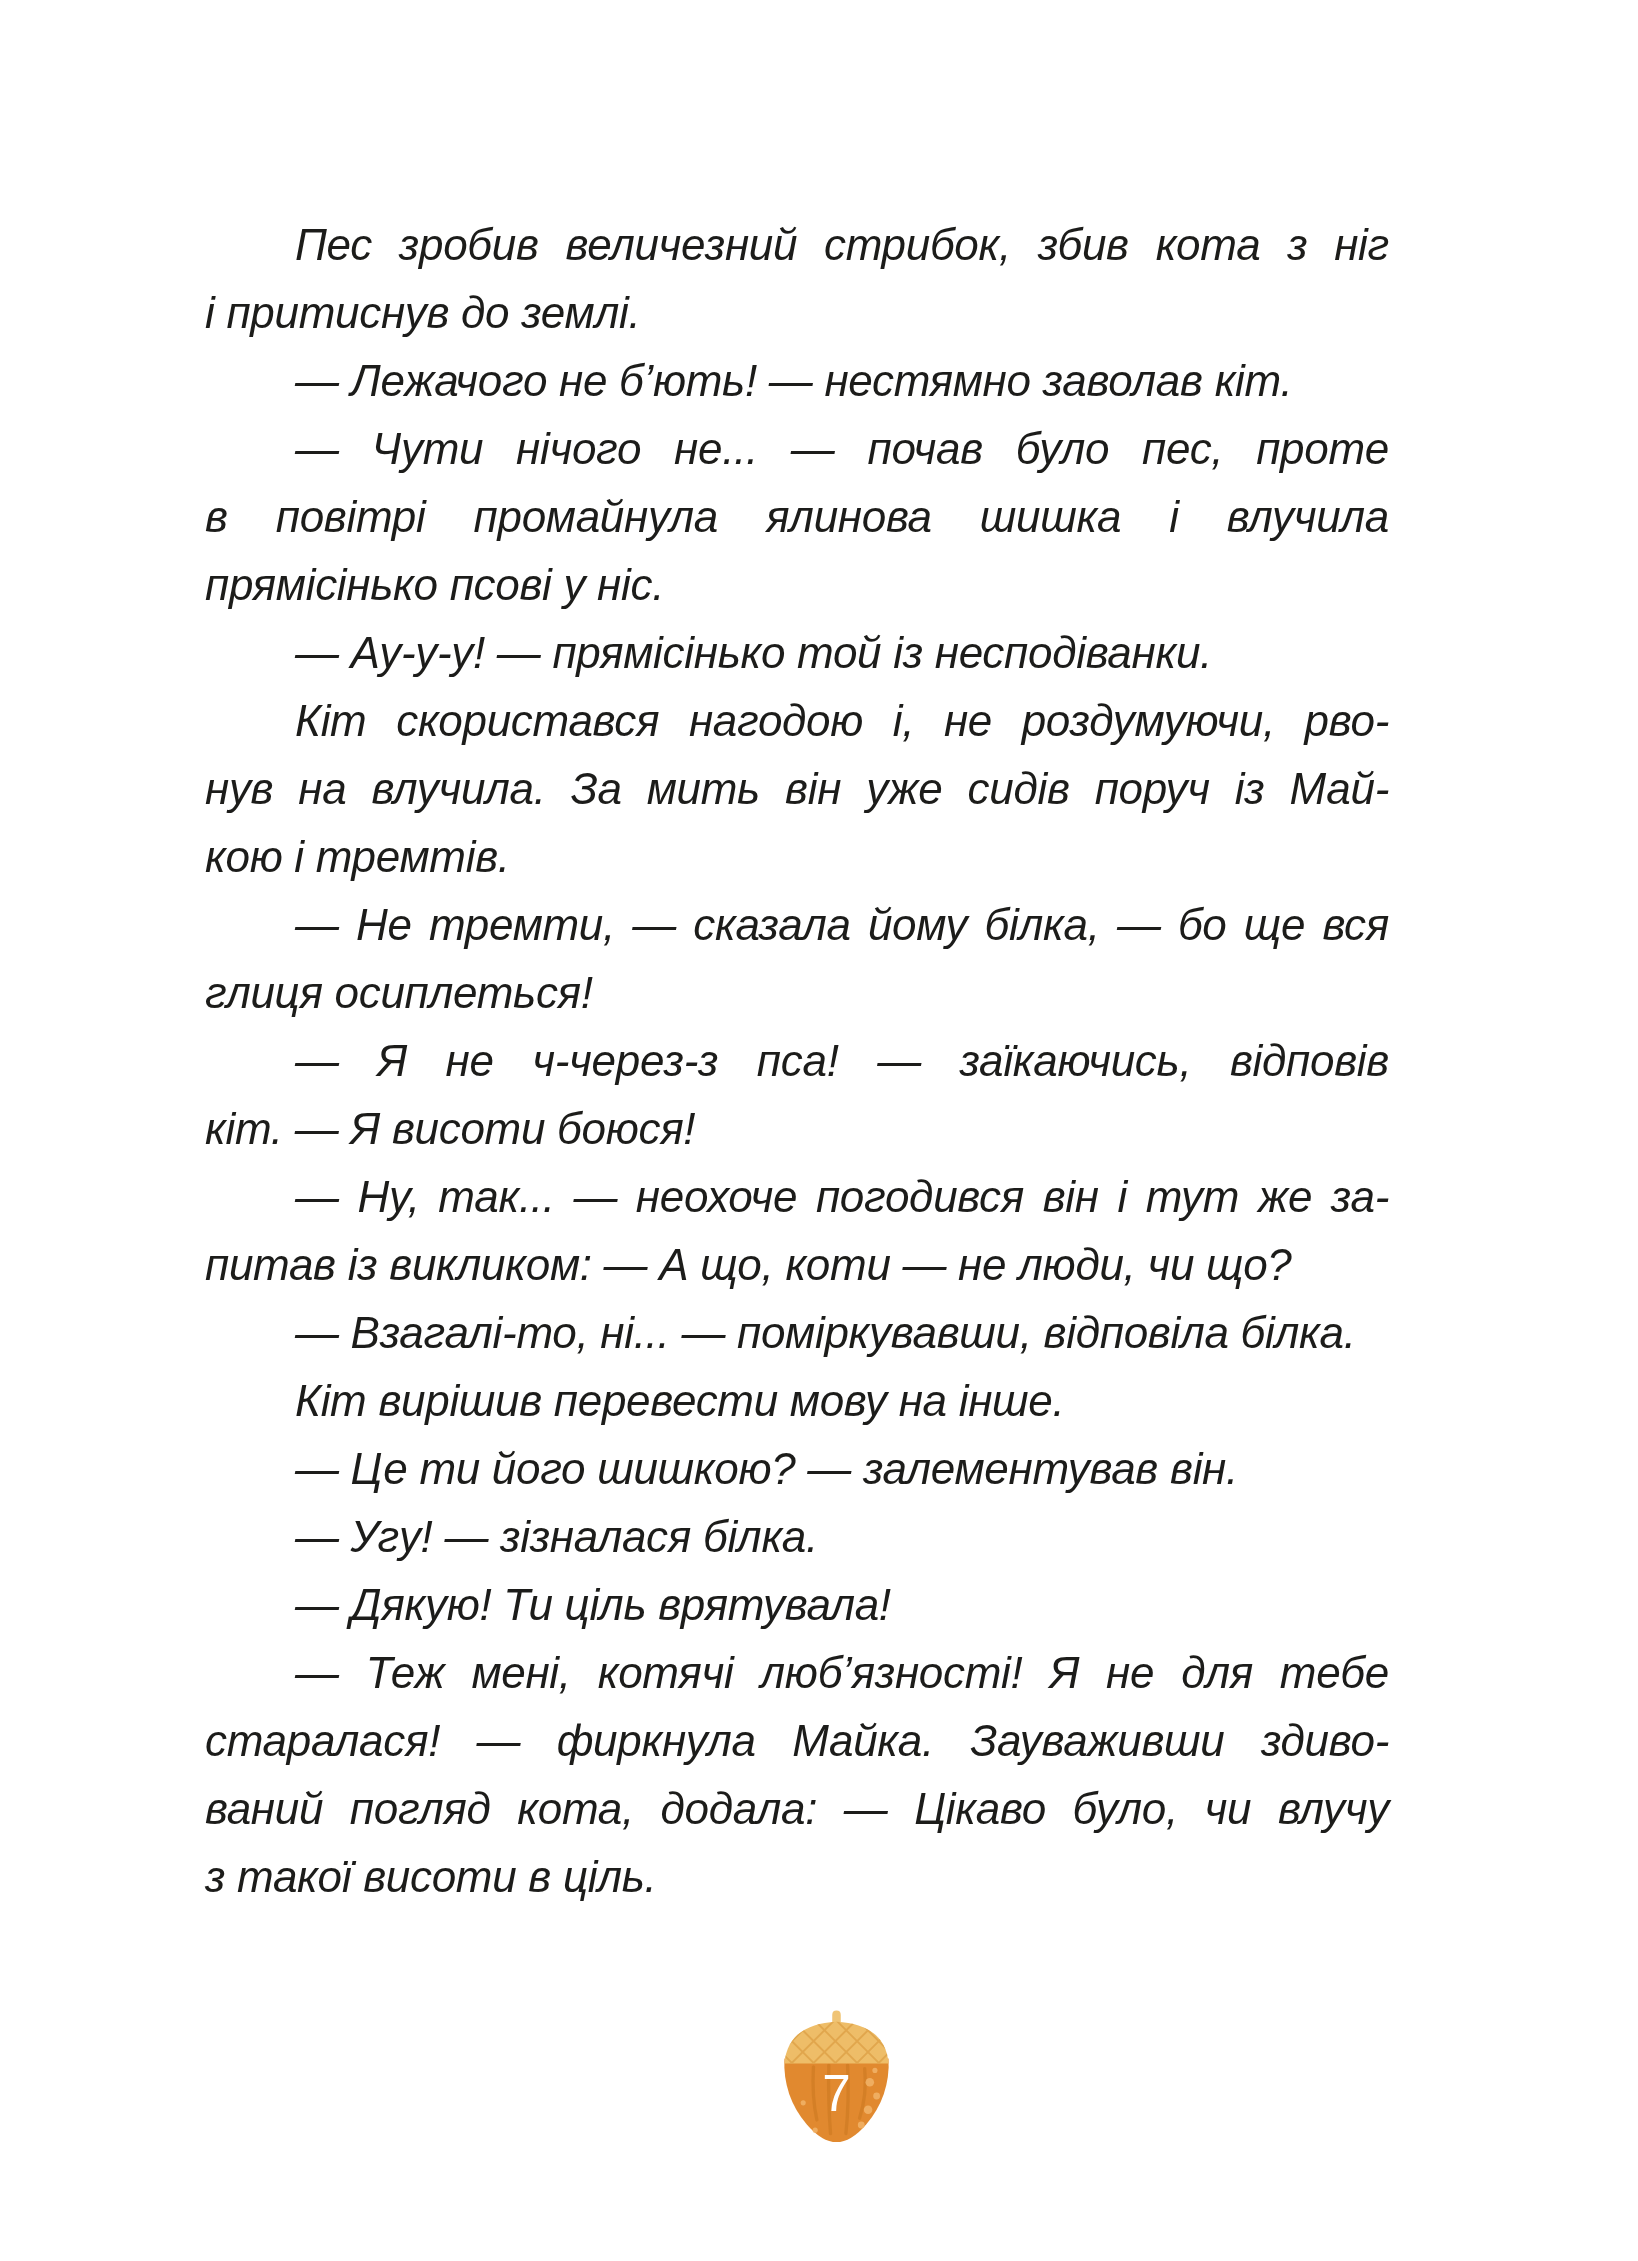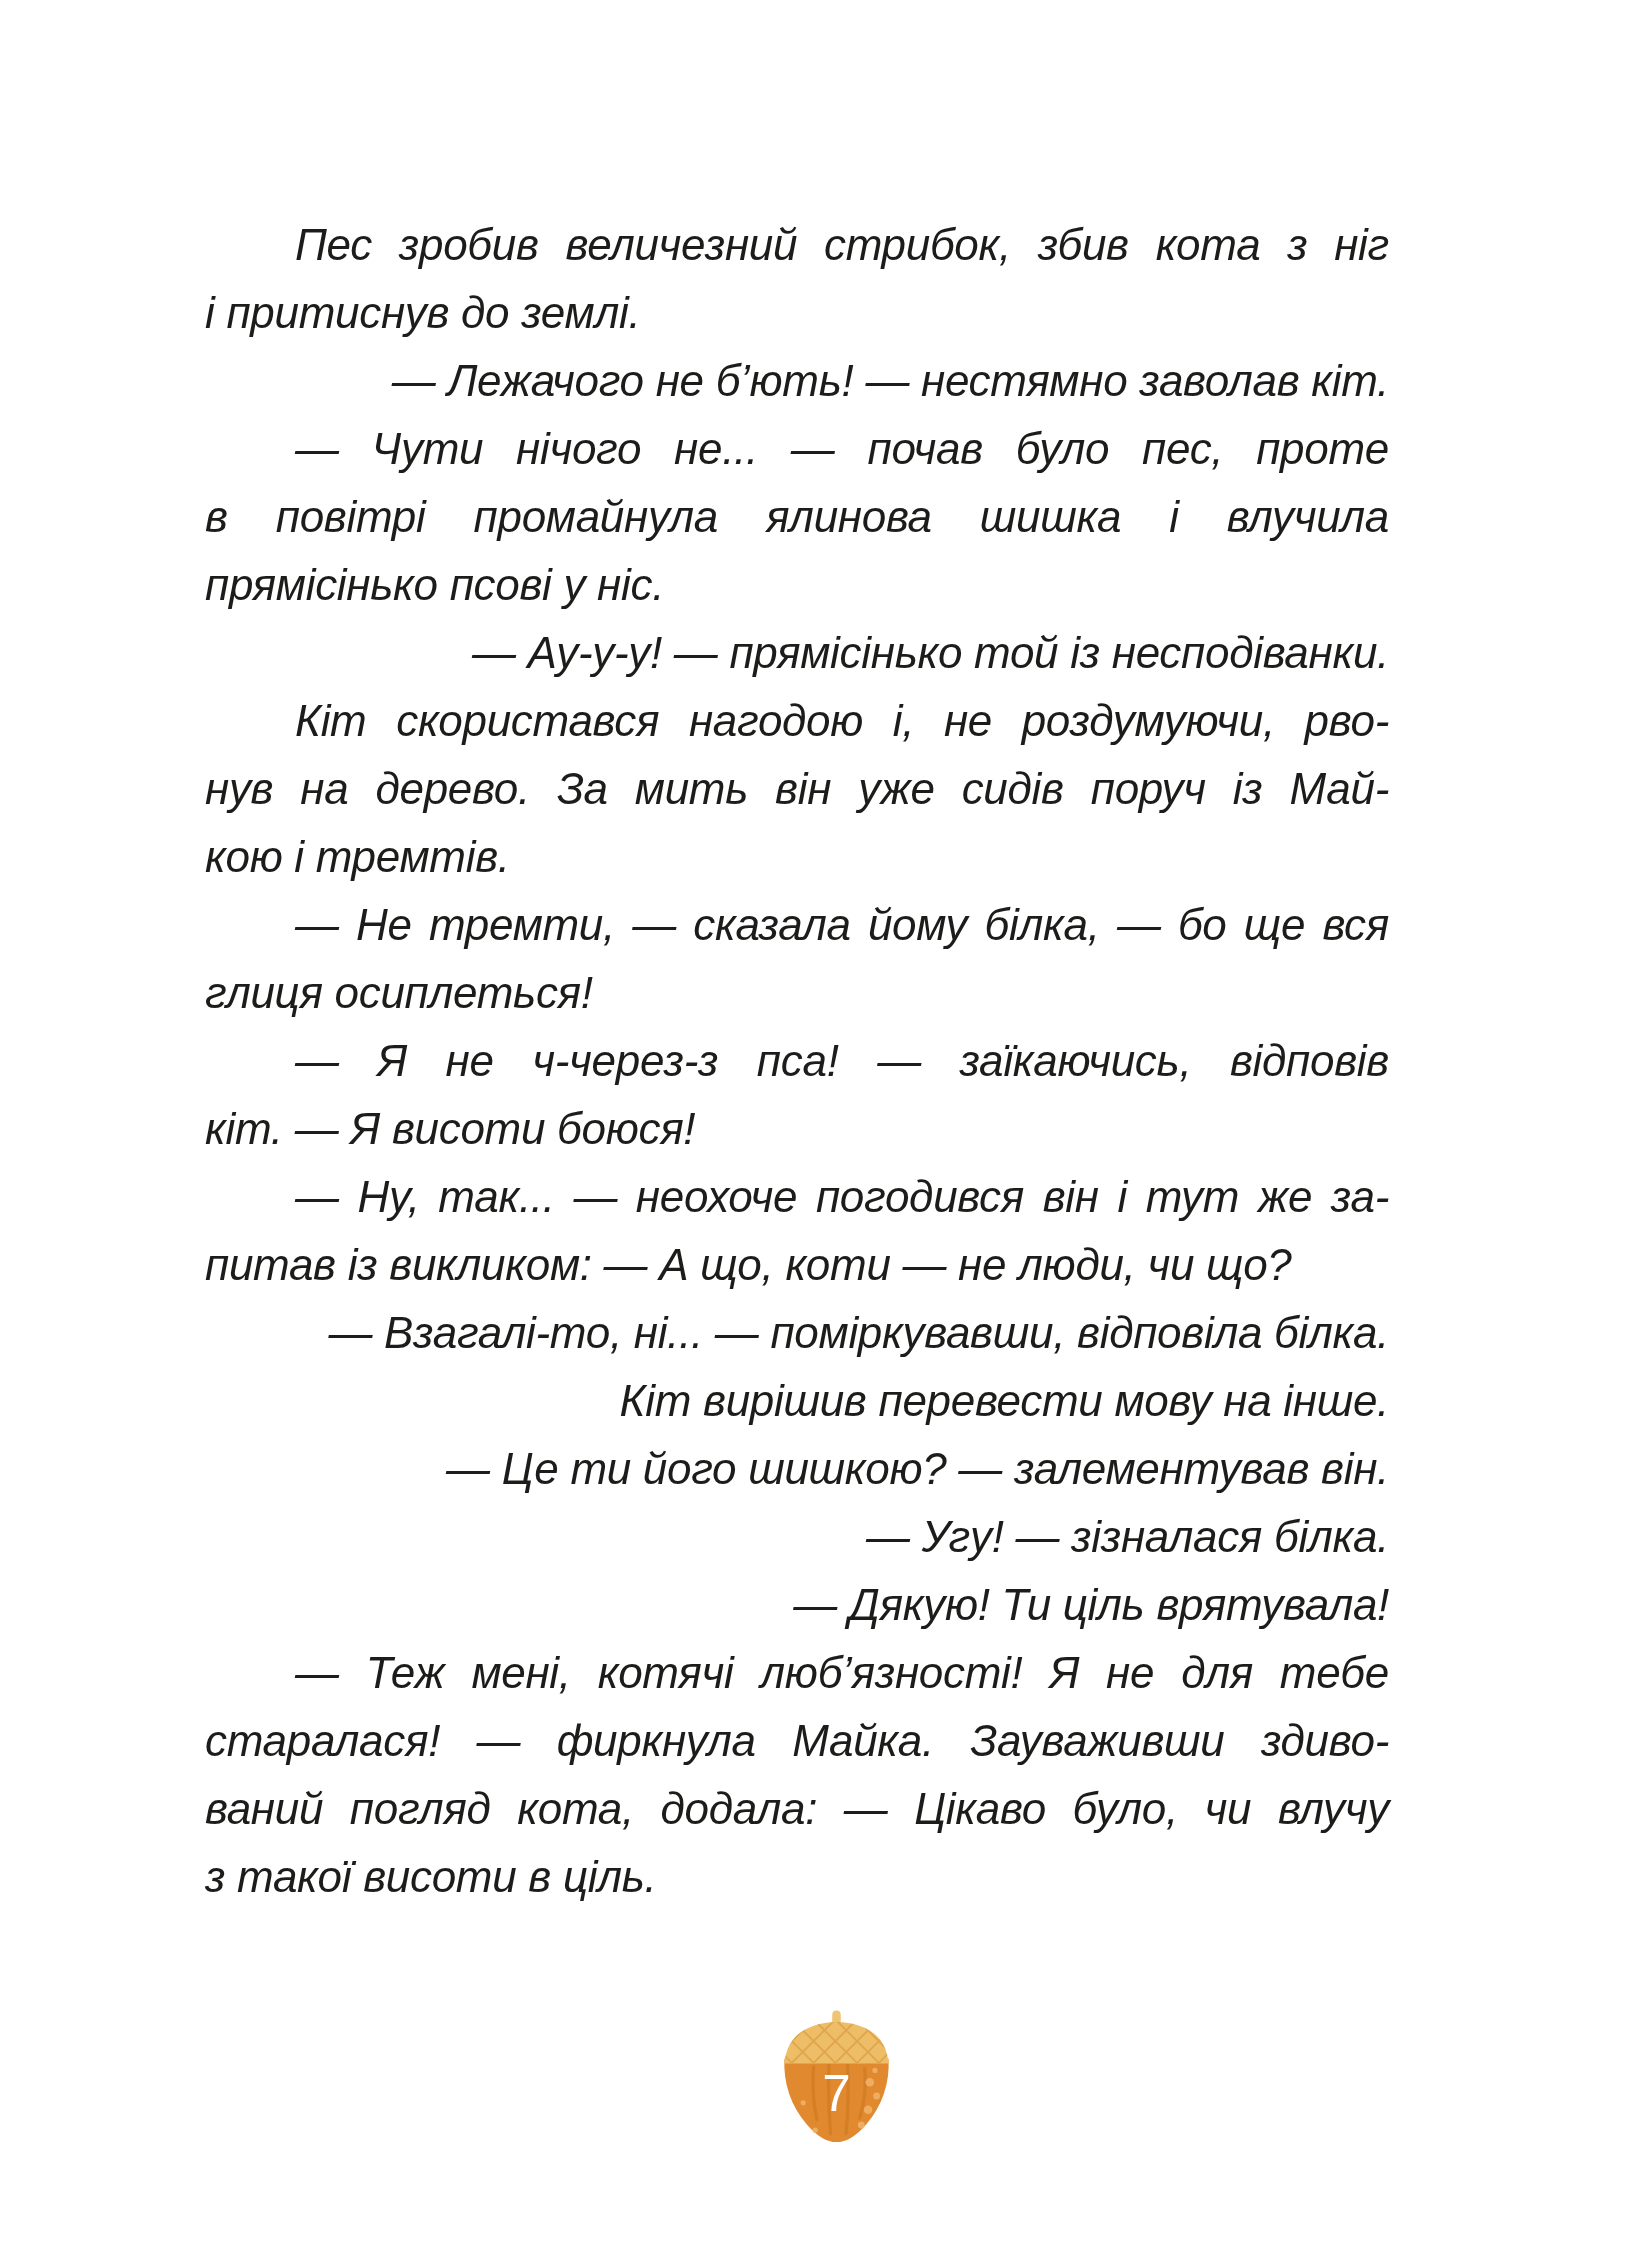--- a/index.html
+++ b/index.html
@@ -25,21 +25,20 @@
     letter-spacing: -0.3px;
     font-style: italic;
   }
   .ln {
     width: 100%;
     white-space: normal;
     text-align: left;
   }
   .ind {
     text-indent: 90px;
-    text-align: right;
   }
   .jst {
     text-align: justify;
     text-align-last: justify;
   }
   .acorn-wrap {
     position: absolute;
     left: 781px;
     top: 2007px;
     width: 111px;
@@ -52,21 +51,21 @@
 
 <div class="story">
   <div class="ln ind jst">Пес зробив величезний стрибок, збив кота з ніг</div>
   <div class="ln">і притиснув до землі.</div>
   <div class="ln ind">— Лежачого не б’ють! — нестямно заволав кіт.</div>
   <div class="ln ind jst">— Чути нічого не... — почав було пес, проте</div>
   <div class="ln jst">в повітрі промайнула ялинова шишка і влучила</div>
   <div class="ln">прямісінько псові у ніс.</div>
   <div class="ln ind">— Ау-у-у! — прямісінько той із несподіванки.</div>
   <div class="ln ind jst">Кіт скористався нагодою і, не роздумуючи, рво-</div>
-  <div class="ln jst">нув на дерево. За мить він уже сидів поруч із Май-</div>
+  <div class="ln jst">нув на влучила. За мить він уже сидів поруч із Май-</div>
   <div class="ln">кою і тремтів.</div>
   <div class="ln ind jst">— Не тремти, — сказала йому білка, — бо ще вся</div>
   <div class="ln">глиця осиплеться!</div>
   <div class="ln ind jst">— Я не ч-через-з пса! — заїкаючись, відповів</div>
   <div class="ln">кіт. — Я висоти боюся!</div>
   <div class="ln ind jst">— Ну, так... — неохоче погодився він і тут же за-</div>
   <div class="ln">питав із викликом: — А що, коти — не люди, чи що?</div>
   <div class="ln ind">— Взагалі-то, ні... — поміркувавши, відповіла білка.</div>
   <div class="ln ind">Кіт вирішив перевести мову на інше.</div>
   <div class="ln ind">— Це ти його шишкою? — залементував він.</div>

